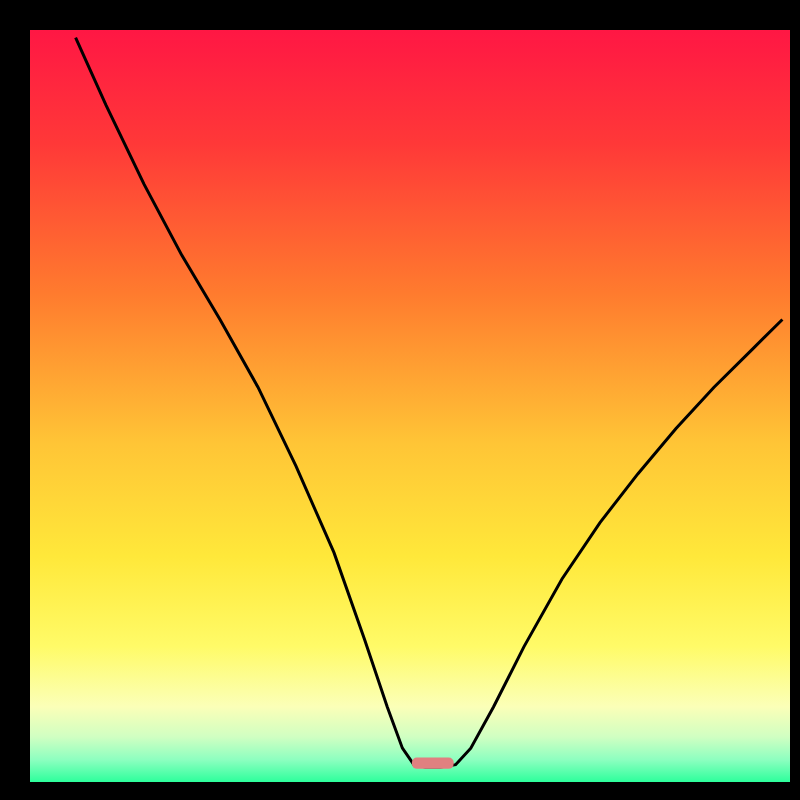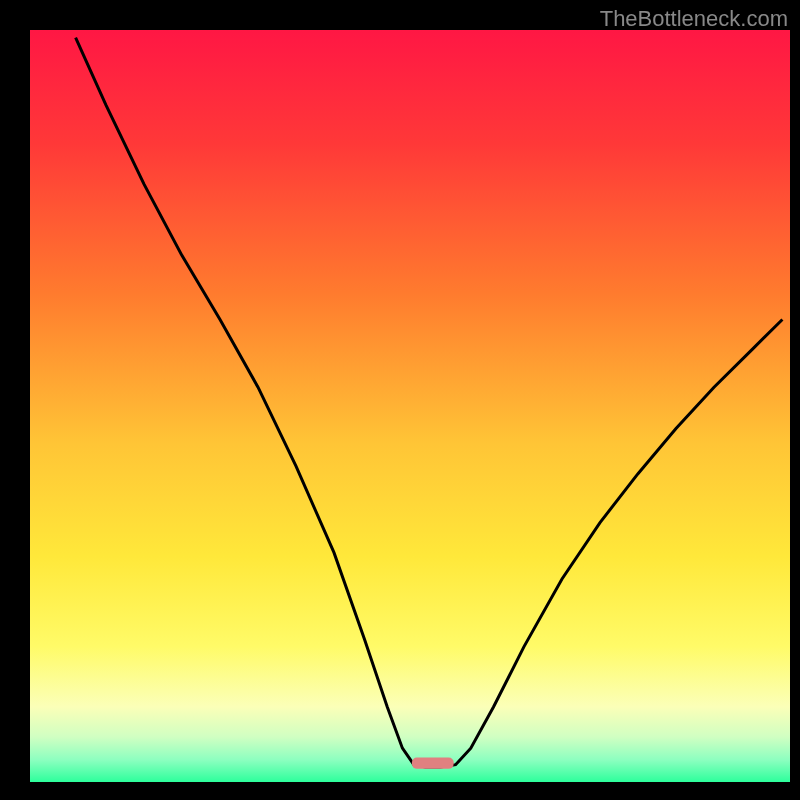--- a/index.html
+++ b/index.html
@@ -25,21 +25,20 @@
     z-index: 10;
   }
   svg {
     display: block;
   }
 </style>
 </head>
 <body>
 
 <div class="chart-container">
-  <div class="watermark">TheBottleneck.com</div>
   <svg id="chart-svg" width="800" height="800">
     <defs>
       <linearGradient id="bg-gradient" x1="0%" y1="0%" x2="0%" y2="100%">
           <stop offset="0%" stop-color="#ff1744"></stop>
           <stop offset="15%" stop-color="#ff3838"></stop>
           <stop offset="35%" stop-color="#ff7b2e"></stop>
           <stop offset="55%" stop-color="#ffc536"></stop>
           <stop offset="70%" stop-color="#ffe83a"></stop>
           <stop offset="82%" stop-color="#fffb68"></stop>
           <stop offset="90%" stop-color="#fbffb8"></stop>

